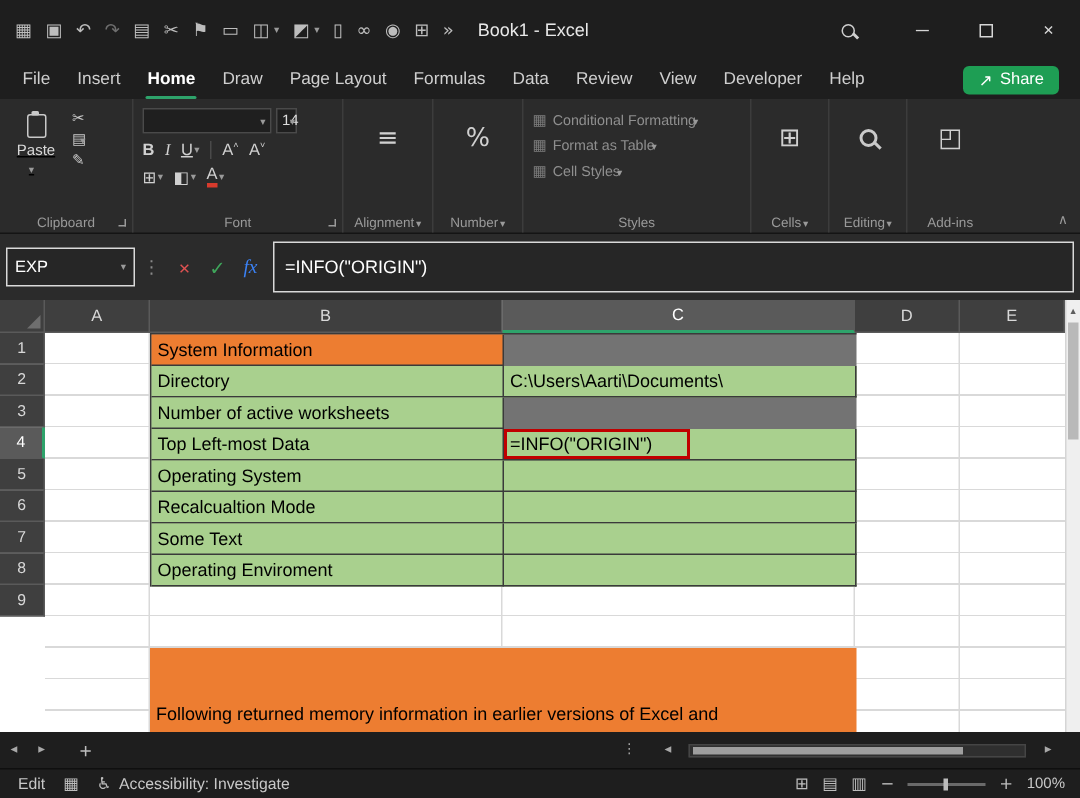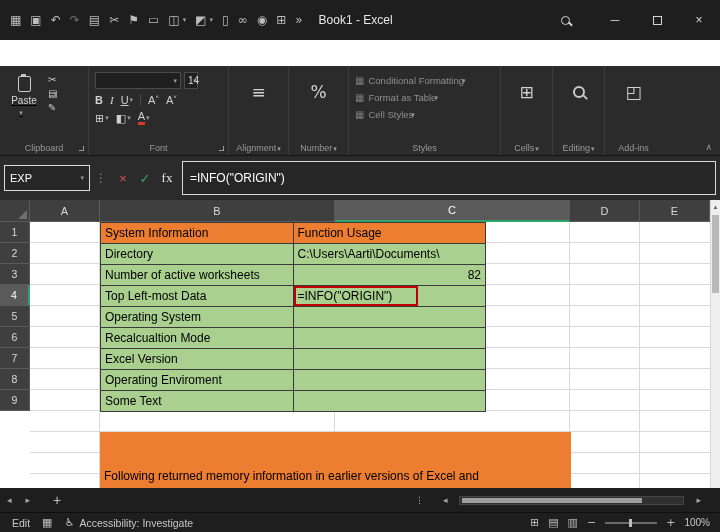--- a/index.html
+++ b/index.html
@@ -72,36 +72,36 @@
   .mag-big { width:12px; height:12px; border:2px solid #C9C9C9; border-radius:50%; position:relative; display:inline-block; }
   .mag-big::after { content:""; position:absolute; width:6px; height:2px; background:#C9C9C9; transform:rotate(45deg); right:-5px; bottom:-2px; }
 
   
   .formula { position:absolute; top:156px; left:0; right:0; height:44px; background:#2B2B2B; display:flex; align-items:center; padding:0 4px; }
   .namebox { width:86px; height:26px; background:#262626; border:1px solid #DADADA; display:flex; align-items:center; justify-content:space-between; color:#FFF; font-size:11px; padding:0 5px; }
   .dots-sep { color:#8A8A8A; margin:0 5px; font-size:12px; }
   .fbtn { width:22px; text-align:center; font-size:13px; }
   .fbtn.cancel { color:#E05252; }
   .fbtn.enter { color:#3FA65B; }
-  .fbtn.fx { color:#e5e5e5; font-family:"Liberation Serif", serif; }
+  .fbtn.fx { color:#3b82f6; font-style:italic; font-family:"Liberation Serif", serif; }
   .finput { flex:1; height:34px; margin-left:4px; border:1px solid #D9D9D9; background:#262626; display:flex; align-items:center; padding:0 7px; color:#FFF; font-size:12px; }
 
   
   .grid { position:absolute; top:200px; left:0; width:710px; height:288px; background:#FFF; overflow:hidden; }
   .corner { position:absolute; top:0; left:0; width:30px; height:22px; background:#3F3F3F; border-right:1px solid #5A5A5A; border-bottom:1px solid #5A5A5A; }
   .corner::after { content:""; position:absolute; right:2px; bottom:2px; border-left:9px solid transparent; border-bottom:9px solid #6E6E6E; }
   .colhdr { position:absolute; top:0; height:22px; background:#3F3F3F; color:#D8D8D8; font-size:11px; display:flex; align-items:center; justify-content:center; border-right:1px solid #5A5A5A; border-bottom:1px solid #5A5A5A; }
   .colhdr.selected { background:#5A5A5A; border-bottom:2px solid #2EA36B; color:#FFF; }
   .rowhdr { position:absolute; left:0; width:30px; height:21px; background:#3F3F3F; color:#D8D8D8; font-size:10.5px; display:flex; align-items:center; justify-content:center; border-right:1px solid #5A5A5A; border-bottom:1px solid #5A5A5A; }
   .rowhdr.selected { background:#5A5A5A; border-right:2px solid #2EA36B; color:#FFF; }
   .hlines { position:absolute; left:30px; top:22px; right:0; bottom:0;
     background:repeating-linear-gradient(to bottom, transparent 0, transparent 20px, #D9D9D9 20px, #D9D9D9 21px); }
   .vline { position:absolute; top:22px; bottom:0; width:1px; background:#D9D9D9; }
 
-  .table { position:absolute; left:100px; top:22px; width:386px; border-top:1px solid #3A3A3A; border-left:1px solid #3A3A3A; background:#737373; }
+  .table { position:absolute; left:100px; top:22px; width:471px; border-top:1px solid #3A3A3A; border-left:1px solid #3A3A3A; background:#737373; }
   .trow { display:flex; height:21px; }
   .cell { border-right:1px solid #3A3A3A; border-bottom:1px solid #3A3A3A; font-size:12px; color:#000; display:flex; align-items:center; padding:0 4px; overflow:hidden; white-space:nowrap; background:#A9D08E; }
   .cell.b { width:235px; } .cell.c { width:235px; }
   .cell.orange { background:#ED7D31; }
   .cell.num { justify-content:flex-end; }
   .cell.annot-host { position:relative; }
   .red-annot { position:absolute; left:0; top:0; height:100%; width:124px; border:2px solid #C00000; pointer-events:none; }
 
   .banner { position:absolute; left:100px; top:232px; width:471px; height:56px; background:#ED7D31; display:flex; align-items:flex-end; padding:0 4px 5px 4px; font-size:12px; color:#000; white-space:nowrap; overflow:hidden; }
 
@@ -158,20 +158,37 @@
     <div class="search">
         <span class="mag"></span>
       </div>
     <div class="win-btn">─</div>
     <div class="win-btn">
         <span class="maxbox"></span>
       </div>
     <div class="win-btn">×</div>
   </div>
 
+  <div class="tabsrow">
+    <div class="tab">File</div>
+    <div class="tab">Insert</div>
+    <div class="tab active">Home</div>
+    <div class="tab">Draw</div>
+    <div class="tab">Page Layout</div>
+    <div class="tab">Formulas</div>
+    <div class="tab">Data</div>
+    <div class="tab">Review</div>
+    <div class="tab">View</div>
+    <div class="tab">Developer</div>
+    <div class="tab">Help</div>
+    <div class="share-btn">
+      <span class="glyph">↗</span>
+      <span>Share</span>
+    </div>
+  </div>
 
   <div class="ribbon">
     <div class="rgroup g-clipboard">
       <div class="clip-main">
         <div class="paste-btn">
           <span class="clip-icon"></span>
           <span class="paste-txt">Paste</span>
           <span class="dd">▾</span>
         </div>
         <div class="clip-minis">
@@ -314,55 +331,49 @@
     <div class="rowhdr selected" style="top:85px">4</div>
     <div class="rowhdr" style="top:106px">5</div>
     <div class="rowhdr" style="top:127px">6</div>
     <div class="rowhdr" style="top:148px">7</div>
     <div class="rowhdr" style="top:169px">8</div>
     <div class="rowhdr" style="top:190px">9</div>
 
     <div class="table">
       <div class="trow">
         <div class="cell b orange">System Information</div>
-        <div class="cell c orange">Function Usage</div>
       </div>
       <div class="trow">
         <div class="cell b">Directory</div>
         <div class="cell c">C:\Users\Aarti\Documents\</div>
       </div>
       <div class="trow">
         <div class="cell b">Number of active worksheets</div>
-        <div class="cell c num">82</div>
       </div>
       <div class="trow">
         <div class="cell b">Top Left-most Data</div>
         <div class="cell c annot-host">
           <span>=INFO("ORIGIN")</span>
           <div class="red-annot"></div>
         </div>
       </div>
       <div class="trow">
         <div class="cell b">Operating System</div>
         <div class="cell c"></div>
       </div>
       <div class="trow">
         <div class="cell b">Recalcualtion Mode</div>
         <div class="cell c"></div>
       </div>
       <div class="trow">
-        <div class="cell b">Excel Version</div>
+        <div class="cell b">Some Text</div>
         <div class="cell c"></div>
       </div>
       <div class="trow">
         <div class="cell b">Operating Enviroment</div>
-        <div class="cell c"></div>
-      </div>
-      <div class="trow">
-        <div class="cell b">Some Text</div>
         <div class="cell c"></div>
       </div>
     </div>
 
     <div class="banner">Following returned memory information in earlier versions of Excel and</div>
   </div>
 
   <div class="vscroll">
     <span class="varr">▴</span>
     <div class="vthumb"></div>

